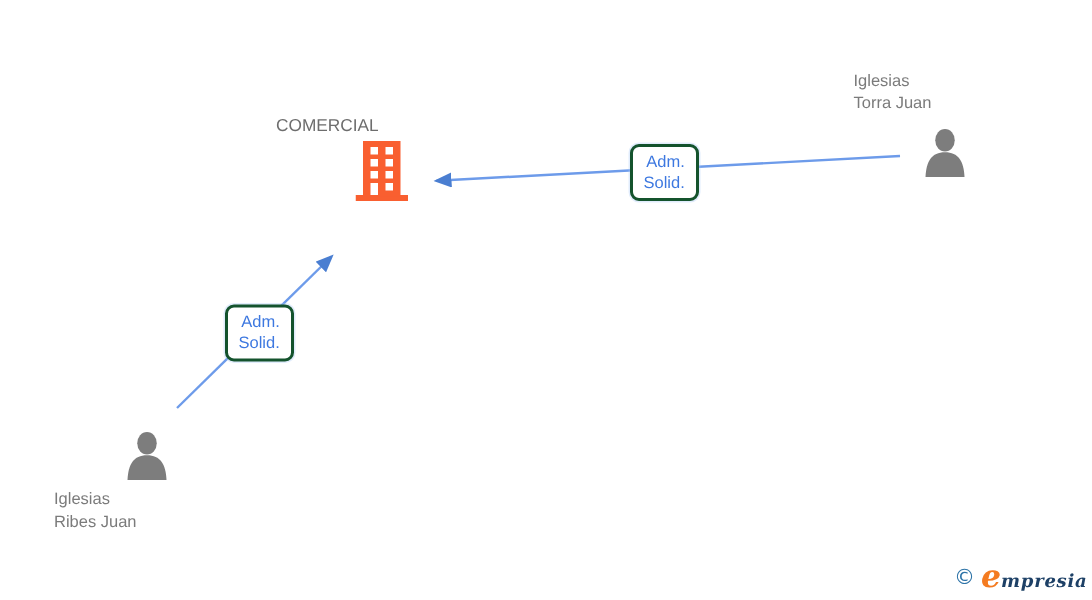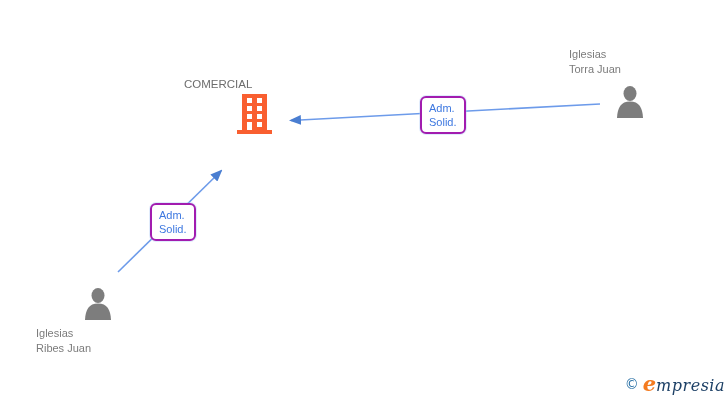--- a/index.html
+++ b/index.html
@@ -11,35 +11,35 @@
   .node{position:absolute;z-index:2;text-align:center;}
   .node-label{
     font-size:11px;line-height:15px;color:#7b7b7b;text-align:left;white-space:nowrap;
   }
   .company-label{
     font-weight:normal;color:#6d6d6d;font-size:11.5px;letter-spacing:0;
   }
   .icon-wrap{display:block;margin:2px auto 0 auto;}
   .edge-label{
     position:absolute;z-index:3;background:#ffffff;
-    border:2px solid #a21caf;border-radius:6px;
+    border:2px solid #14532d;border-radius:6px;
     color:#3d78e0;font-size:11px;line-height:14px;
-    padding:3px 7px;text-align:left;white-space:nowrap;
+    padding:3px 7px;text-align:right;white-space:nowrap;
     box-shadow:0 0 0 1px rgba(170,200,245,0.35);
   }
   .logo{
     position:absolute;right:3px;bottom:4px;z-index:2;white-space:nowrap;
     font-family:"DejaVu Serif","Liberation Serif",serif;
   }
   .logo-copy{
     font-family:"DejaVu Sans","Liberation Sans",sans-serif;
     color:#2e74a8;font-size:14px;vertical-align:2px;margin-right:4px;
   }
   .logo-e{color:#f47b20;font-size:21px;font-style:italic;font-weight:bold;}
-  .logo-rest{color:#1d4066;font-size:16px;font-style:italic;letter-spacing:0.5px;}
+  .logo-rest{color:#1d4066;font-size:12px;font-style:italic;letter-spacing:0.5px;font-weight:bold;}
 </style>
 </head>
 <body>
 
 <div class="canvas">
 
   <svg class="edges" width="728" height="400" viewBox="0 0 728 400">
     <defs>
       <marker id="arrowhead" viewBox="0 0 12 10" refX="10" refY="5" markerWidth="12" markerHeight="10" markerUnits="userSpaceOnUse" orient="auto">
         <path d="M0,0 L12,5 L0,10 Z" fill="#4a7ed1"></path>

